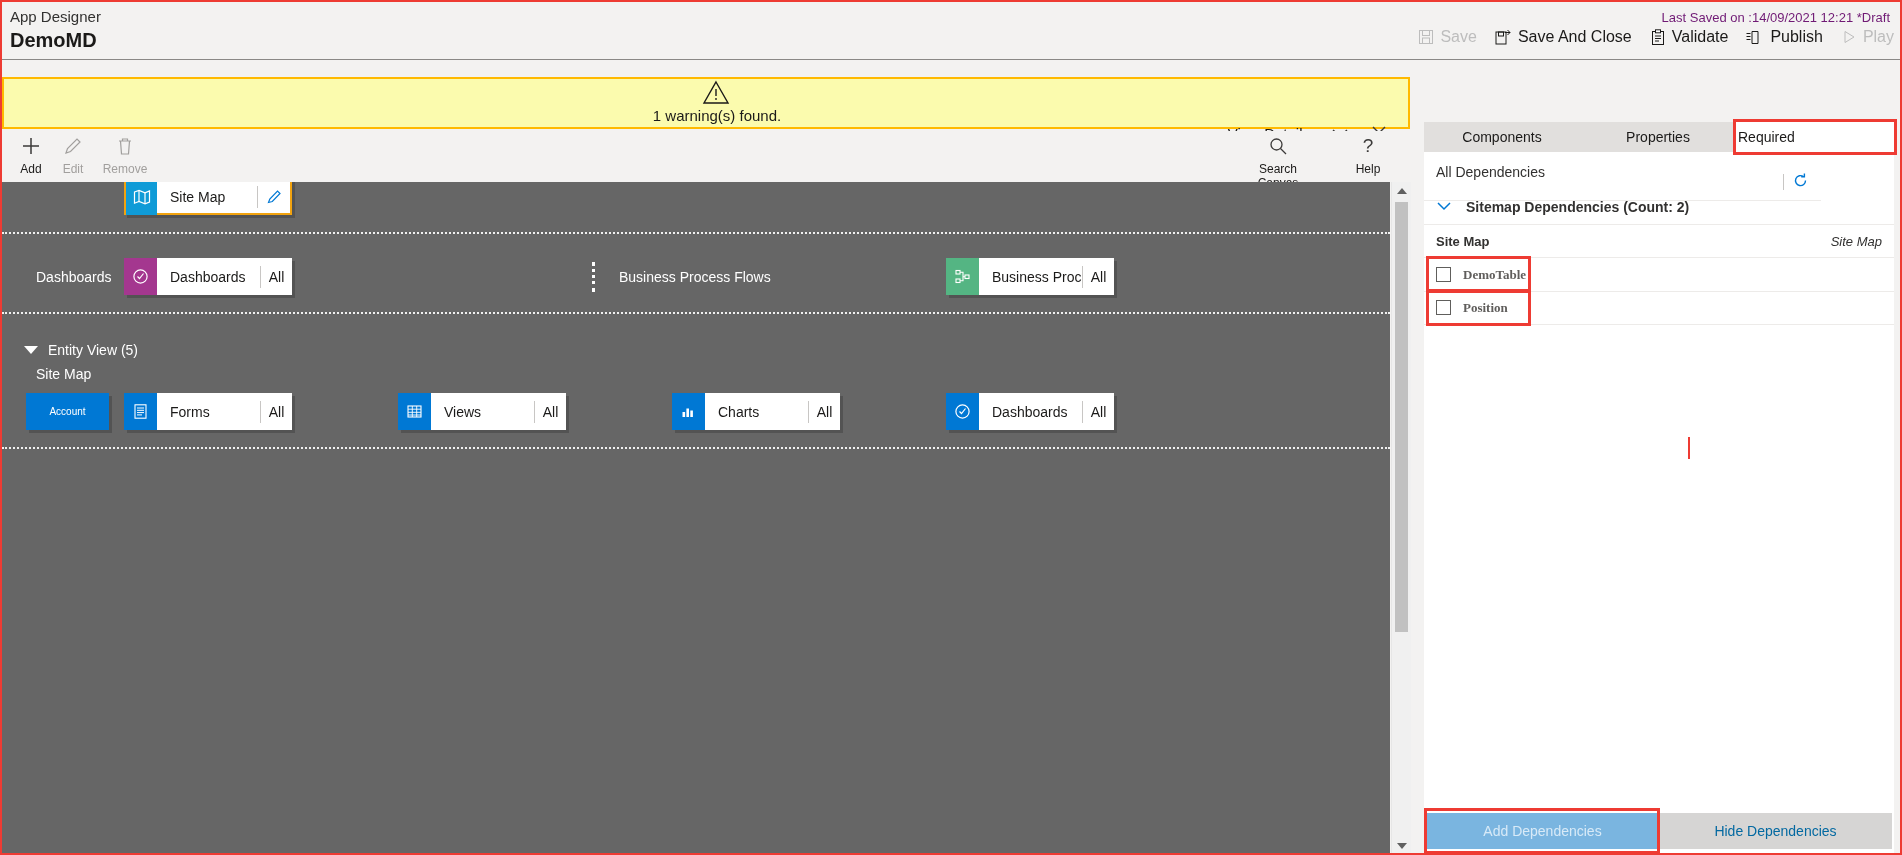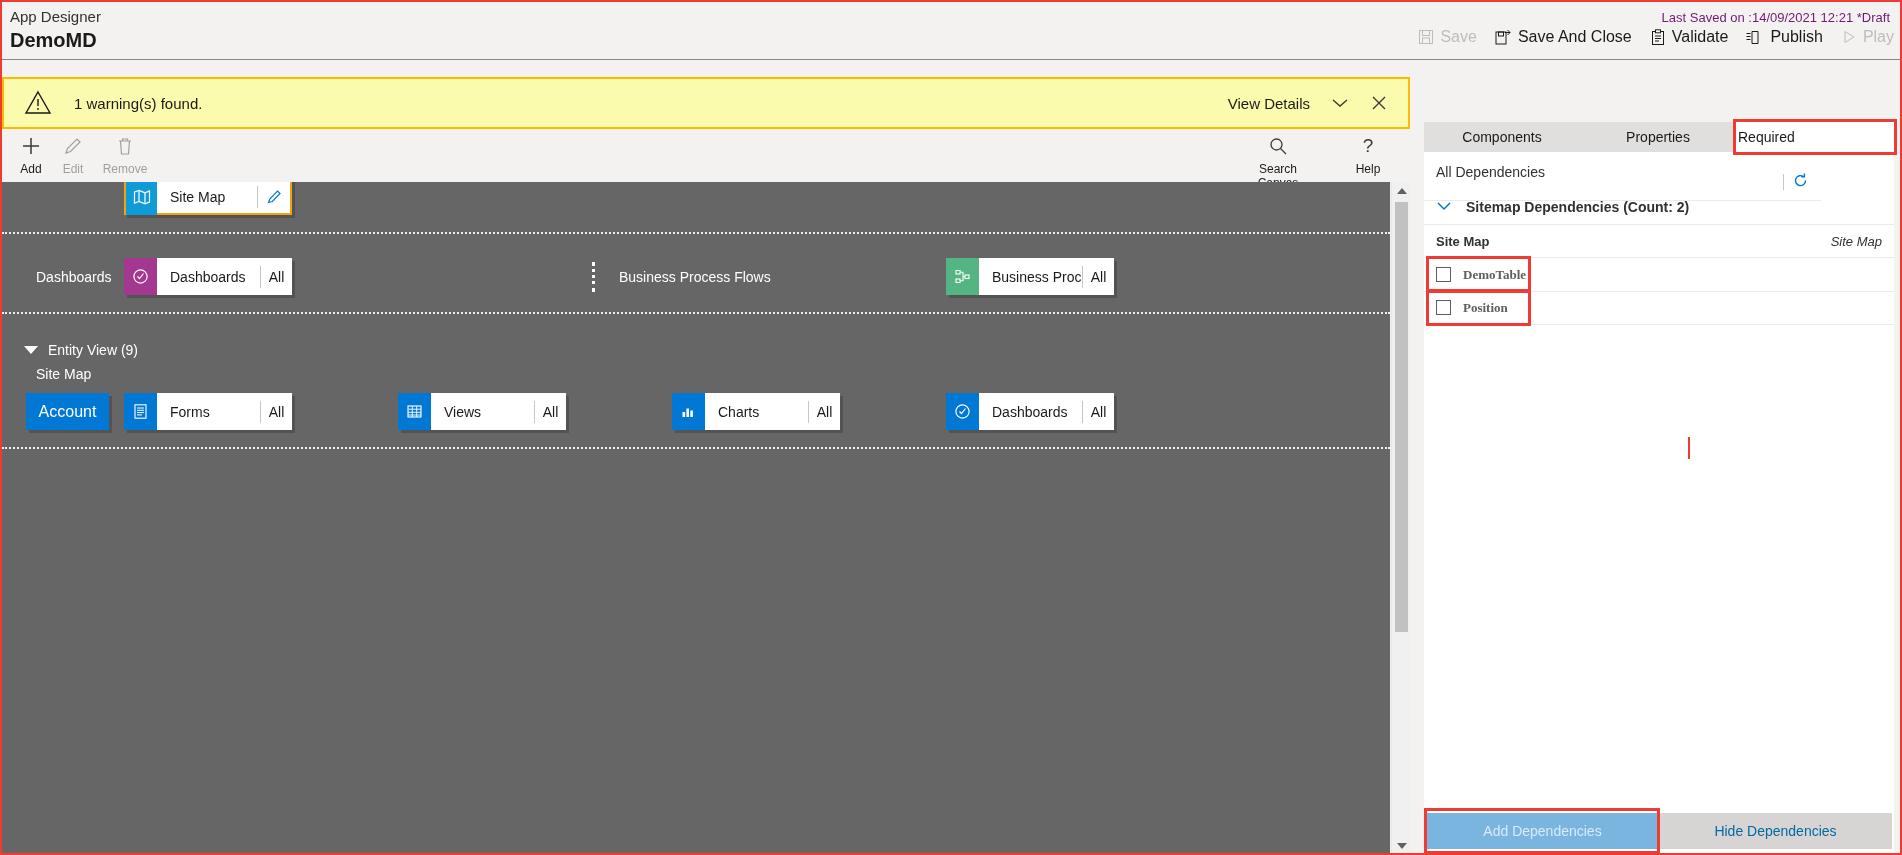--- a/index.html
+++ b/index.html
@@ -18,21 +18,21 @@
   .hdr-title{font-size:20px;font-weight:bold;color:#1b1a19;line-height:25px;margin-top:2px;}
   .hdr-saved{position:absolute;right:12px;top:10px;font-size:13px;color:#701a75;white-space:nowrap;}
   .cmdbar{position:absolute;right:8px;top:28px;display:flex;align-items:center;gap:18px;}
   .cmd{display:flex;align-items:center;gap:6px;font-size:16px;color:#1b1a19;cursor:pointer;white-space:nowrap;}
   .cmd.dis{color:#bdbdbd;cursor:default;}
   .cmd svg{display:block;}
   .hdr-rule{position:absolute;left:0;top:59px;width:1902px;height:1px;background:#8a8886;}
 
   
   .warn{position:absolute;left:2px;top:77px;width:1408px;height:52px;
-        background:#fbfbae;border:2px solid #ffb900;box-sizing:border-box;display:flex;align-items:center;}
+        background:#fbfbae;border:2px solid #ffb900;box-sizing:border-box;display:flex;align-items:center;flex-direction:column;}
   .warn-ico{margin-left:20px;width:28px;height:28px;}
   .warn-text{margin-left:22px;font-size:15px;color:#1b1a19;}
   .warn-right{margin-left:auto;display:flex;align-items:center;gap:20px;margin-right:20px;}
   .warn-link{font-size:15px;color:#1b1a19;cursor:pointer;}
   .warn-btn{cursor:pointer;display:flex;align-items:center;}
 
   
   .ribbon{position:absolute;left:0;top:131px;width:1410px;height:48px;background:#f3f2f1;}
   .rb{position:absolute;top:3px;width:62px;text-align:center;cursor:pointer;}
   .rb .glyph{height:24px;display:flex;align-items:center;justify-content:center;}
@@ -57,21 +57,21 @@
   .tile .tdiv{width:1px;height:22px;background:#c8c6c4;}
   .tile .tall{width:31px;text-align:center;font-size:14px;color:#1b1a19;}
 
   .tile.sel{border:2px solid #f2a30f;}
   .tile.sel .tico{width:31px;flex:0 0 31px;}
   .edit-pencil{width:32px;display:flex;align-items:center;justify-content:center;}
 
   .entity-hdr{position:absolute;display:flex;align-items:center;gap:10px;font-size:14px;color:#ffffff;cursor:pointer;}
   .caret{width:0;height:0;border-left:7px solid transparent;border-right:7px solid transparent;border-top:8px solid #ffffff;}
 
-  .pill{position:absolute;height:37px;background:#0078d4;color:#fff;font-size:16px;
+  .pill{position:absolute;height:37px;background:#0078d4;color:#fff;font-size:10px;
         display:flex;align-items:center;justify-content:center;box-shadow:3px 3px 0 rgba(0,0,0,.18);}
 
   .bpf-tick{position:absolute;width:0;border-left:3px dotted #ffffff;}
 
   
   .cvscroll{position:absolute;left:1391px;top:182px;width:19px;height:672px;background:#f0f0f0;border-left:1px solid #e6e6e6;}
   .cvscroll .arrow{position:absolute;left:0;width:19px;height:17px;display:flex;align-items:center;justify-content:center;cursor:pointer;}
   .cvscroll .up{top:0;}
   .cvscroll .down{bottom:0;}
   .cvscroll .thumb{position:absolute;left:3px;top:20px;width:13px;height:430px;background:#c1c1c1;cursor:pointer;}
@@ -297,21 +297,21 @@
           </svg>
       </span>
       <span class="tname">Business Proces...</span>
       <span class="tdiv"></span>
       <span class="tall">All</span>
     </div>
     <div class="band-sep" style="top:130px;"></div>
 
     <div class="entity-hdr" style="left:22px;top:160px;">
       <span class="caret"></span>
-      <span>Entity View (9)</span>
+      <span>Entity View (5)</span>
     </div>
 
     <div class="pill" style="left:24px;top:211px;width:83px;">
       <span>Account</span>
     </div>
 
     <div class="tile" style="left:122px;top:211px;width:168px;">
       <span class="tico" style="background:#0078d4;">
         <svg width="17" height="17" viewBox="0 0 17 17">
             <rect x="3" y="1.8" width="11" height="13.4" fill="none" stroke="#ffffff" stroke-width="1.1"></rect>

